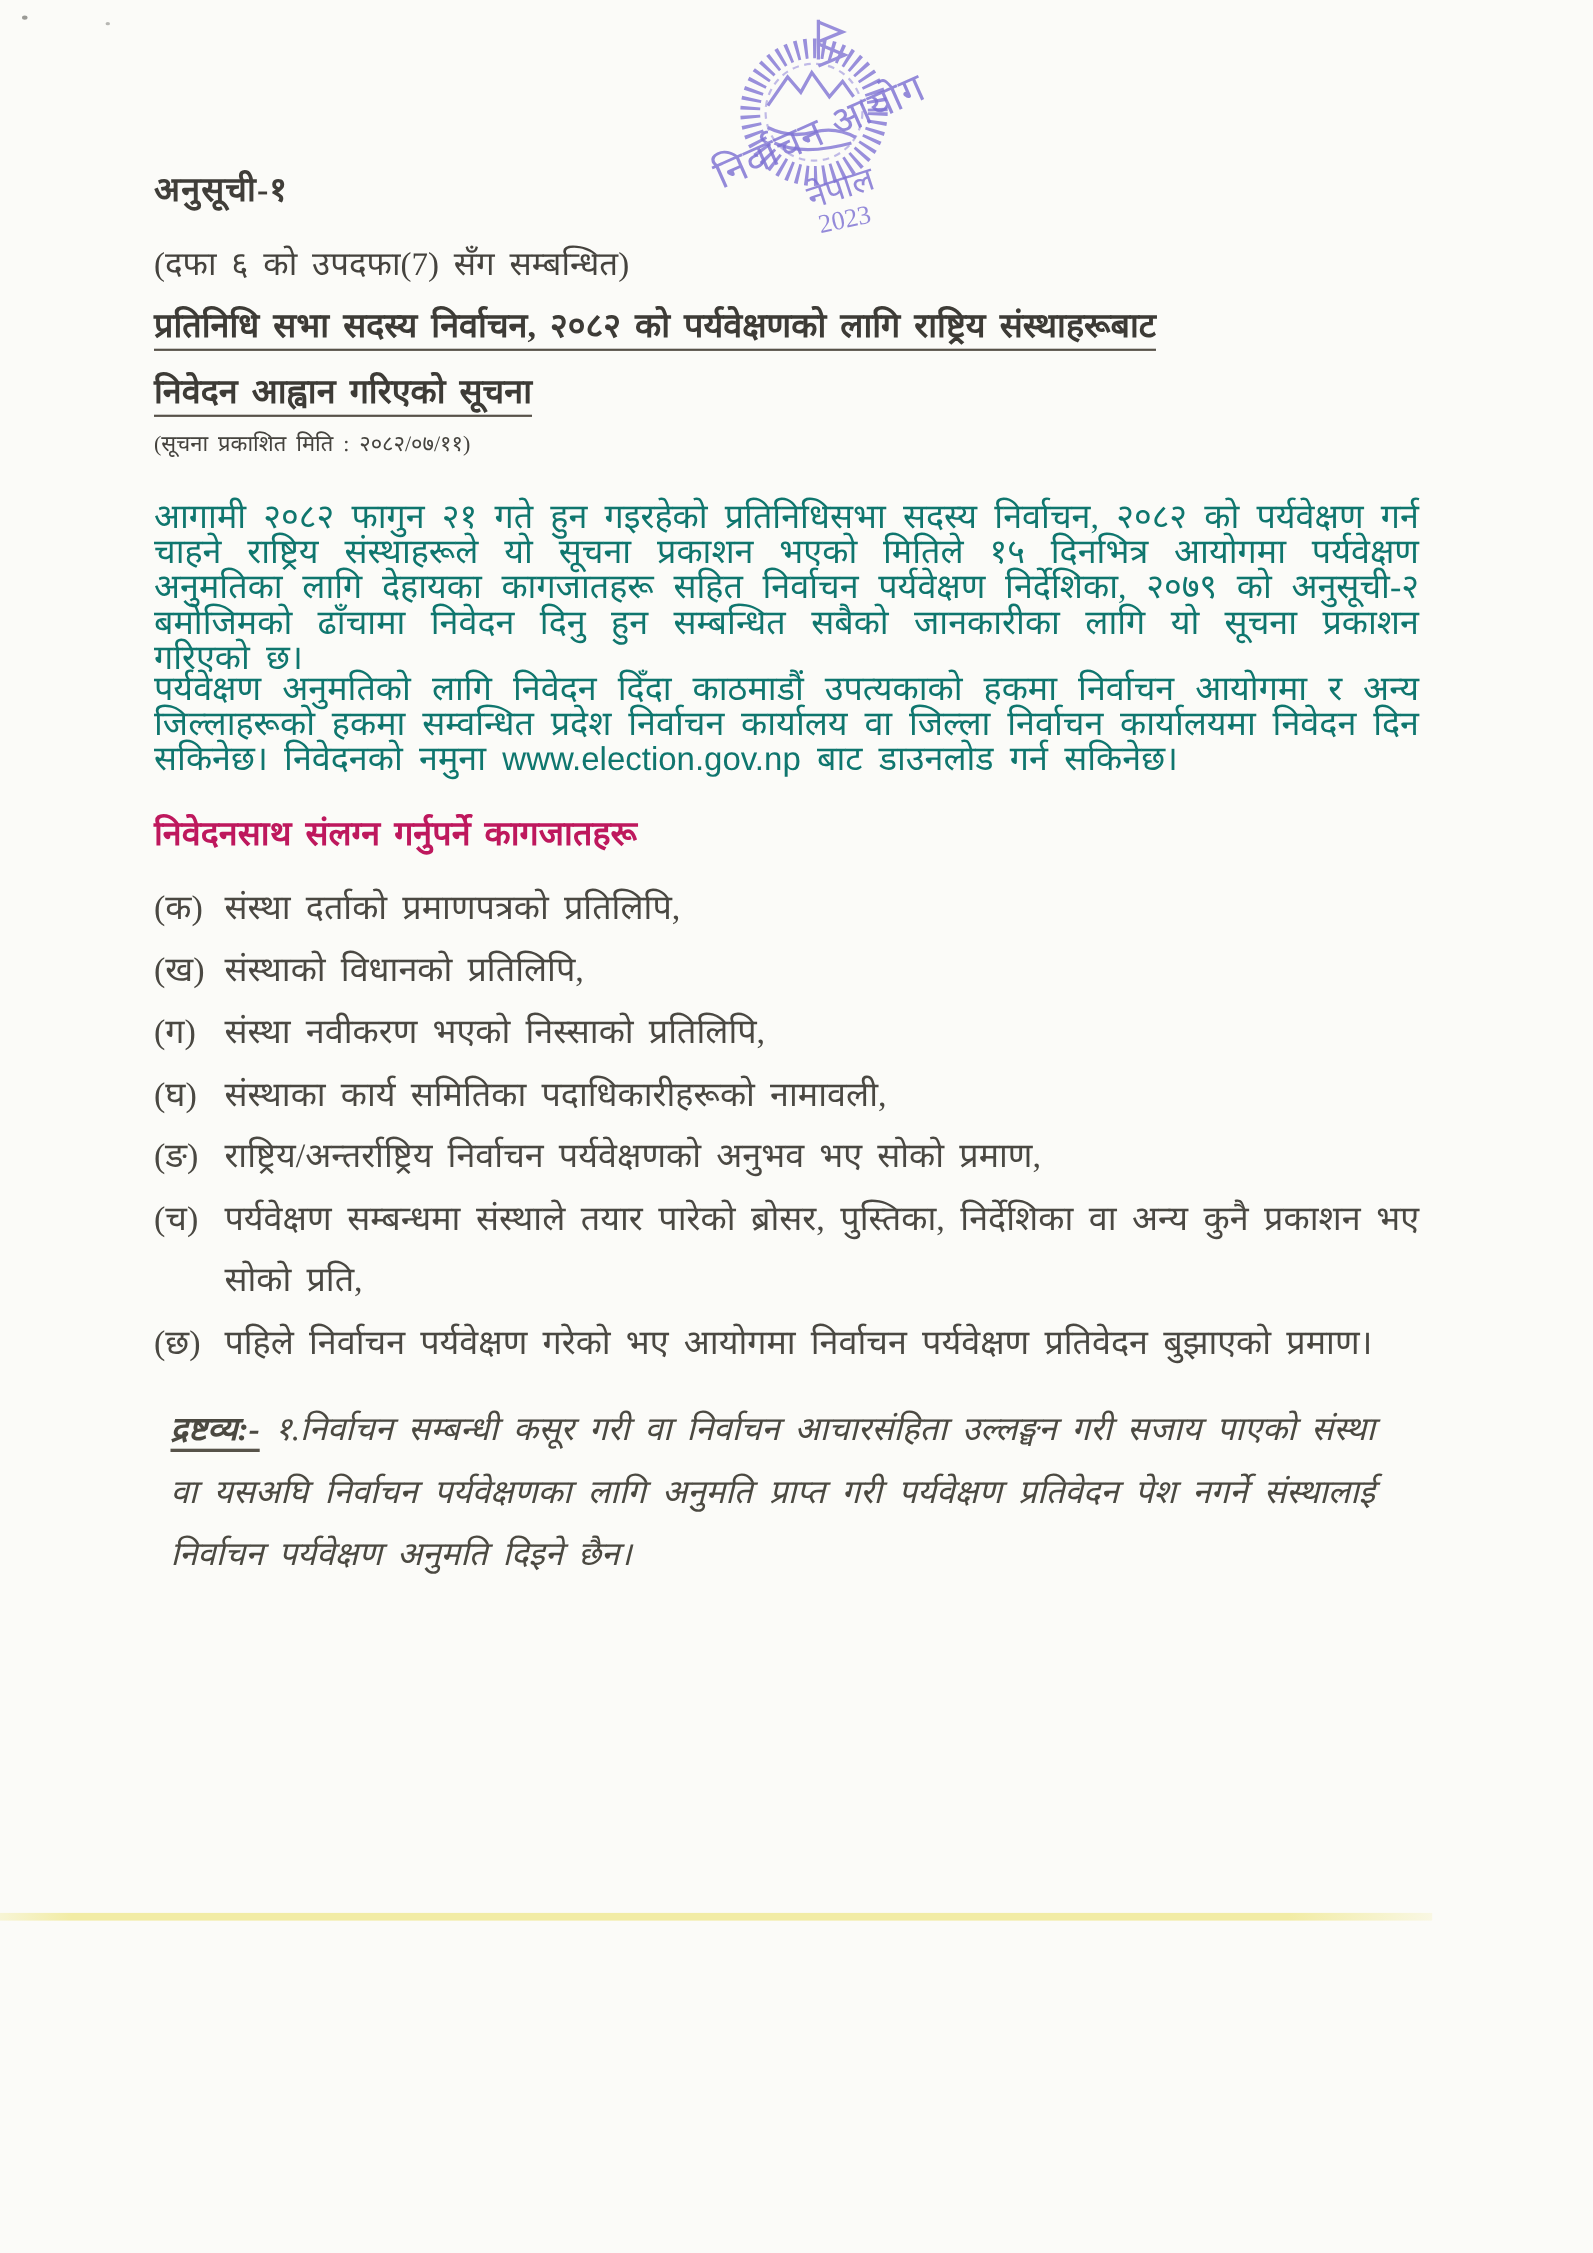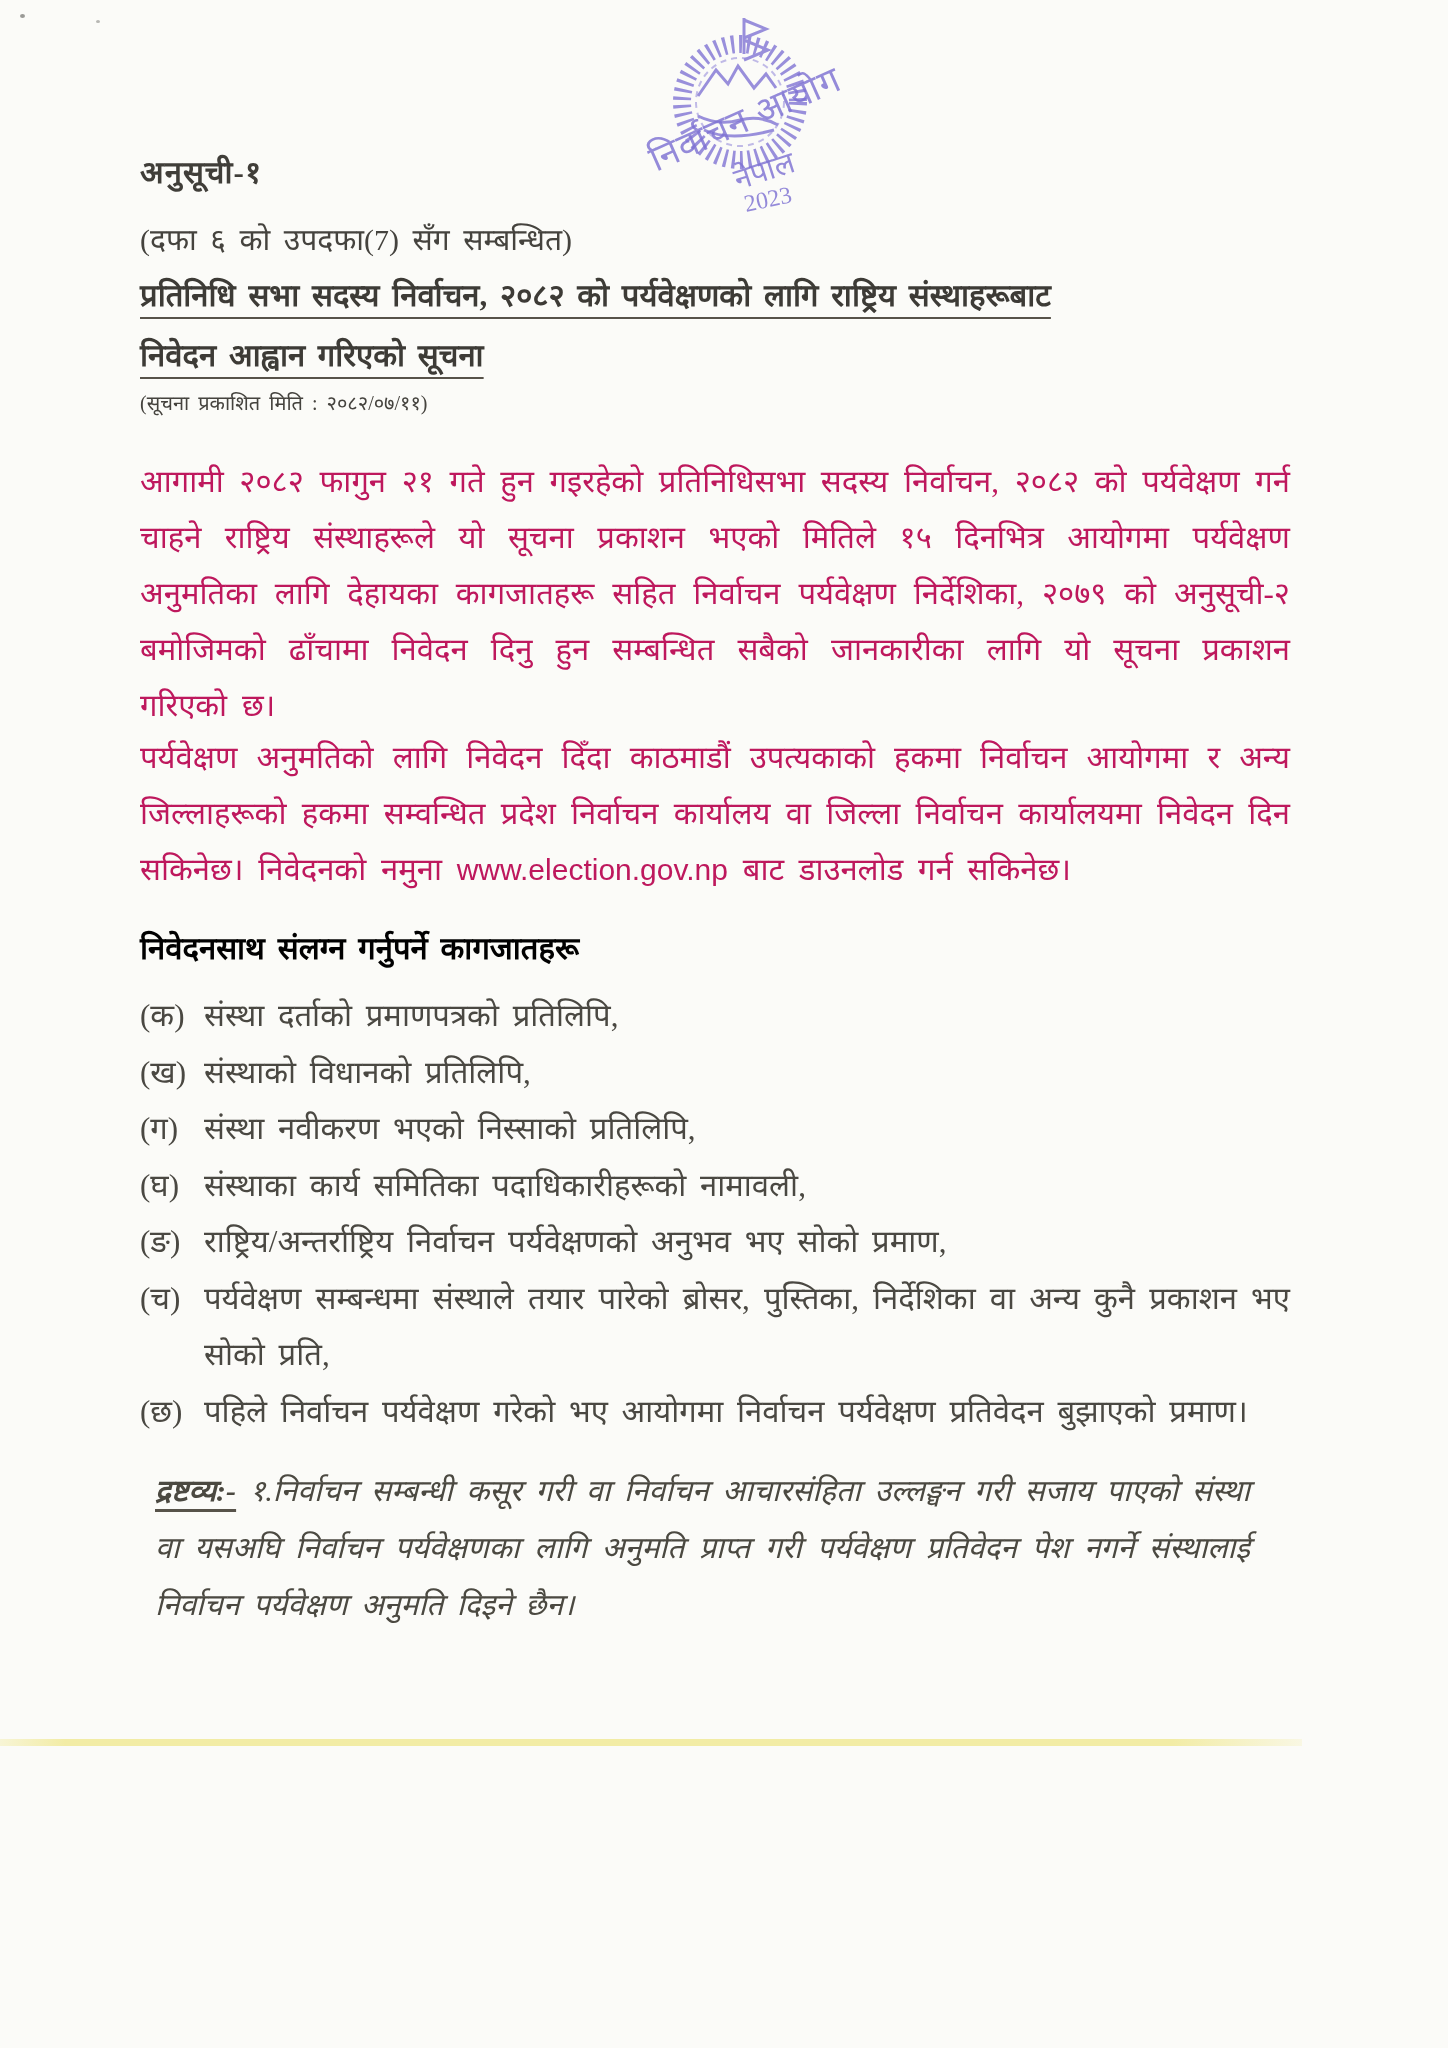--- a/index.html
+++ b/index.html
@@ -28,28 +28,28 @@
   .title {
     font-size:31px; font-weight:700; color:#3d3b36; word-spacing:5px;
     text-decoration:underline; text-underline-offset:11px;
     text-decoration-thickness:2px; text-decoration-color:#575249;
   }
   .title1 { margin-top:14px; }
   .title2 { margin-top:18px; }
   .pubdate { font-size:20px; margin-top:14px; word-spacing:4px; }
 
   .para {
-    font-size:31px; line-height:56px; text-align:justify;
-    word-spacing:7px; color:#be185d;
+    font-size:31px; line-height:32px; text-align:justify;
+    word-spacing:7px; color:#0f766e;
   }
   .para1 { margin-top:38px; }
   .para2 { margin-top:-4px; }
   .latin { font-family:"Liberation Sans","DejaVu Sans",sans-serif; font-size:30px; }
 
-  .doc-heading { font-size:31px; font-weight:700; color:#000000; margin-top:28px; word-spacing:5px; }
+  .doc-heading { font-size:31px; font-weight:700; color:#be185d; margin-top:28px; word-spacing:5px; }
   .doc-list { margin-top:20px; }
   .doc-item { display:flex; font-size:31px; line-height:56.5px; word-spacing:6px; color:#4a4842; }
   .marker { flex:none; width:64px; }
   .itext { flex:1; text-align:justify; }
 
   .note {
     margin-top:22px; padding-left:15px; padding-right:40px;
     font-style:italic; font-size:30px; line-height:57px; color:#4b4941;
   }
   .note p { text-align:justify; word-spacing:6px; }

